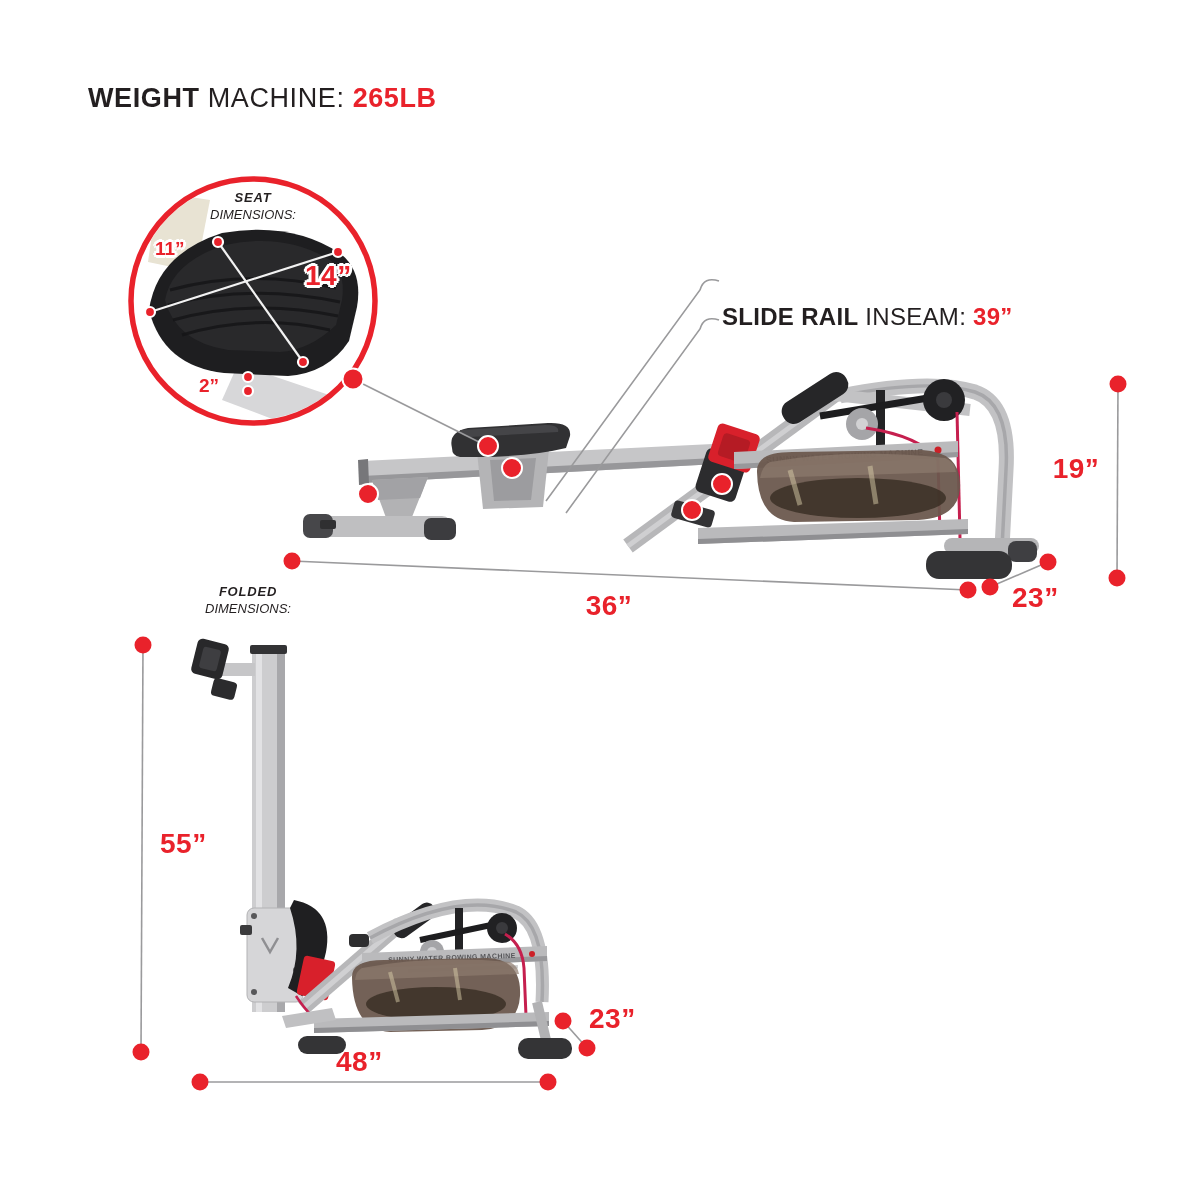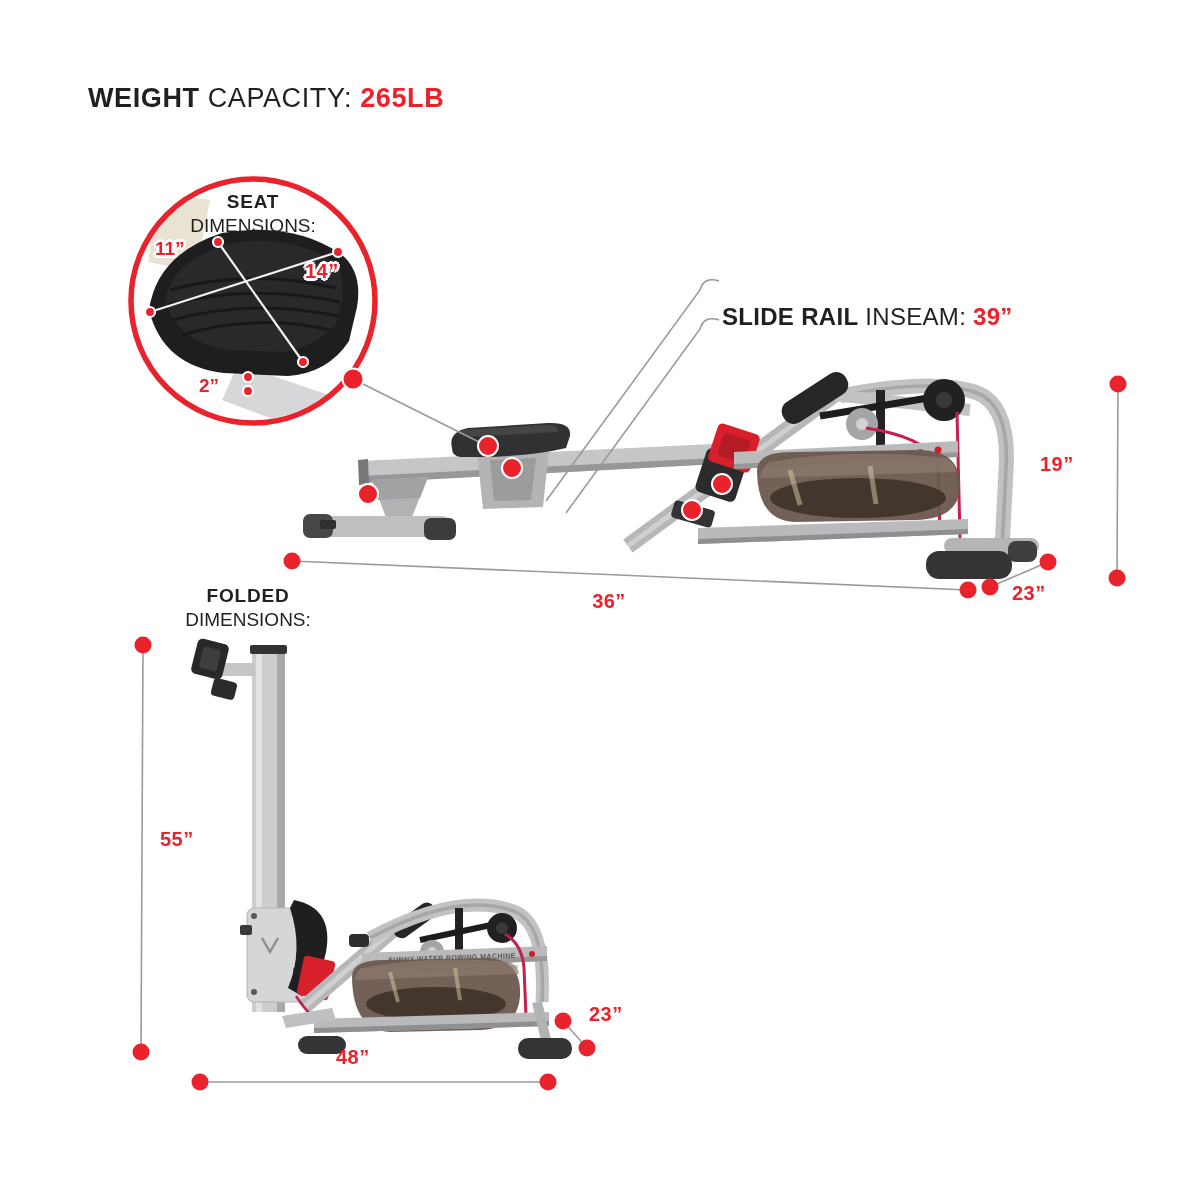--- a/index.html
+++ b/index.html
@@ -11,25 +11,25 @@
   #canvas{position:relative;width:1200px;height:1200px;background:#fff;overflow:hidden;
           font-family:"Liberation Sans","DejaVu Sans",sans-serif;color:var(--ink);}
   #scene{position:absolute;left:0;top:0;width:1200px;height:1200px;}
   .abs{position:absolute;white-space:nowrap;}
   .headline{font-size:27px;letter-spacing:.6px;}
   .headline .hv{font-weight:800;}
   .headline .rd{font-weight:700;color:var(--red);margin-top:24px;}
   .rail-label{font-size:24px;letter-spacing:.3px;}
   .rail-label .hv{font-weight:800;}
   .rail-label .rd{font-weight:800;color:var(--red);}
-  .dim-num{font-size:20px;font-weight:800;color:var(--red);letter-spacing:.5px;}
+  .dim-num{font-size:28px;font-weight:800;color:var(--red);letter-spacing:.5px;}
   .dim-num-sm{font-size:19px;font-weight:800;color:var(--red);text-align:center;}
   .halo{text-shadow:-3px 0 0 #fff,3px 0 0 #fff,0 -3px 0 #fff,0 3px 0 #fff,
         -2px -2px 0 #fff,2px -2px 0 #fff,-2px 2px 0 #fff,2px 2px 0 #fff;}
-  .block-label{text-align:center;font-size:19px;line-height:1.28;}
+  .block-label{text-align:center;font-size:13px;line-height:1.28;font-style:italic;}
   .block-label .hv{font-weight:800;letter-spacing:.8px;}
   .measure-line{stroke:#f2f2f2;stroke-width:2.2;}
   .dim-line{stroke:var(--line);stroke-width:1.6;fill:none;}
   .dot{fill:var(--red);}
   .dot-big{fill:var(--red);stroke:#fff;stroke-width:2;}
   .dot-ring{fill:var(--red);stroke:#fff;stroke-width:2.2;}
   .brand-text{font-size:8.5px;font-weight:bold;fill:#4d4d50;letter-spacing:.6px;
               font-family:"Liberation Sans",sans-serif;}
   .brand-text-sm{font-size:7px;font-weight:bold;fill:#555558;letter-spacing:.4px;
               font-family:"Liberation Sans",sans-serif;}
@@ -220,39 +220,39 @@
       <circle class="dot" cx="141" cy="1052" r="8.5"></circle>
       <circle class="dot" cx="200" cy="1082" r="8.5"></circle>
       <circle class="dot" cx="548" cy="1082" r="8.5"></circle>
       <circle class="dot" cx="563" cy="1021" r="8.5"></circle>
       <circle class="dot" cx="587" cy="1048" r="8.5"></circle>
     </g>
   </svg>
 
   <div class="abs headline" style="left:88px;top:83px;">
     <span class="hv">WEIGHT</span>
-    <span>CAPACITY:</span>
+    <span>MACHINE:</span>
     <span class="rd">265LB</span>
   </div>
 
   <div class="abs block-label" style="left:183px;top:190px;width:140px;">
     <div class="hv">SEAT</div>
     <div>DIMENSIONS:</div>
   </div>
   <div class="abs dim-num-sm halo" style="left:155px;top:238px;">11”</div>
   <div class="abs dim-num halo" style="left:305px;top:260px;">14”</div>
   <div class="abs dim-num-sm halo" style="left:199px;top:375px;">2”</div>
 
   <div class="abs rail-label" style="left:722px;top:303px;">
     <span class="hv">SLIDE RAIL</span>
     <span>INSEAM:</span>
     <span class="rd">39”</span>
   </div>
 
-  <div class="abs dim-num" style="left:1040px;top:453px;width:72px;text-align:left;">19”</div>
+  <div class="abs dim-num" style="left:1040px;top:453px;width:72px;text-align:center;">19”</div>
   <div class="abs dim-num" style="left:568px;top:590px;width:82px;text-align:center;">36”</div>
   <div class="abs dim-num" style="left:1012px;top:582px;">23”</div>
 
   <div class="abs block-label" style="left:162px;top:584px;width:172px;">
     <div class="hv">FOLDED</div>
     <div>DIMENSIONS:</div>
   </div>
   <div class="abs dim-num" style="left:160px;top:828px;text-align:right;">55”</div>
   <div class="abs dim-num" style="left:336px;top:1046px;">48”</div>
   <div class="abs dim-num" style="left:589px;top:1003px;">23”</div>

